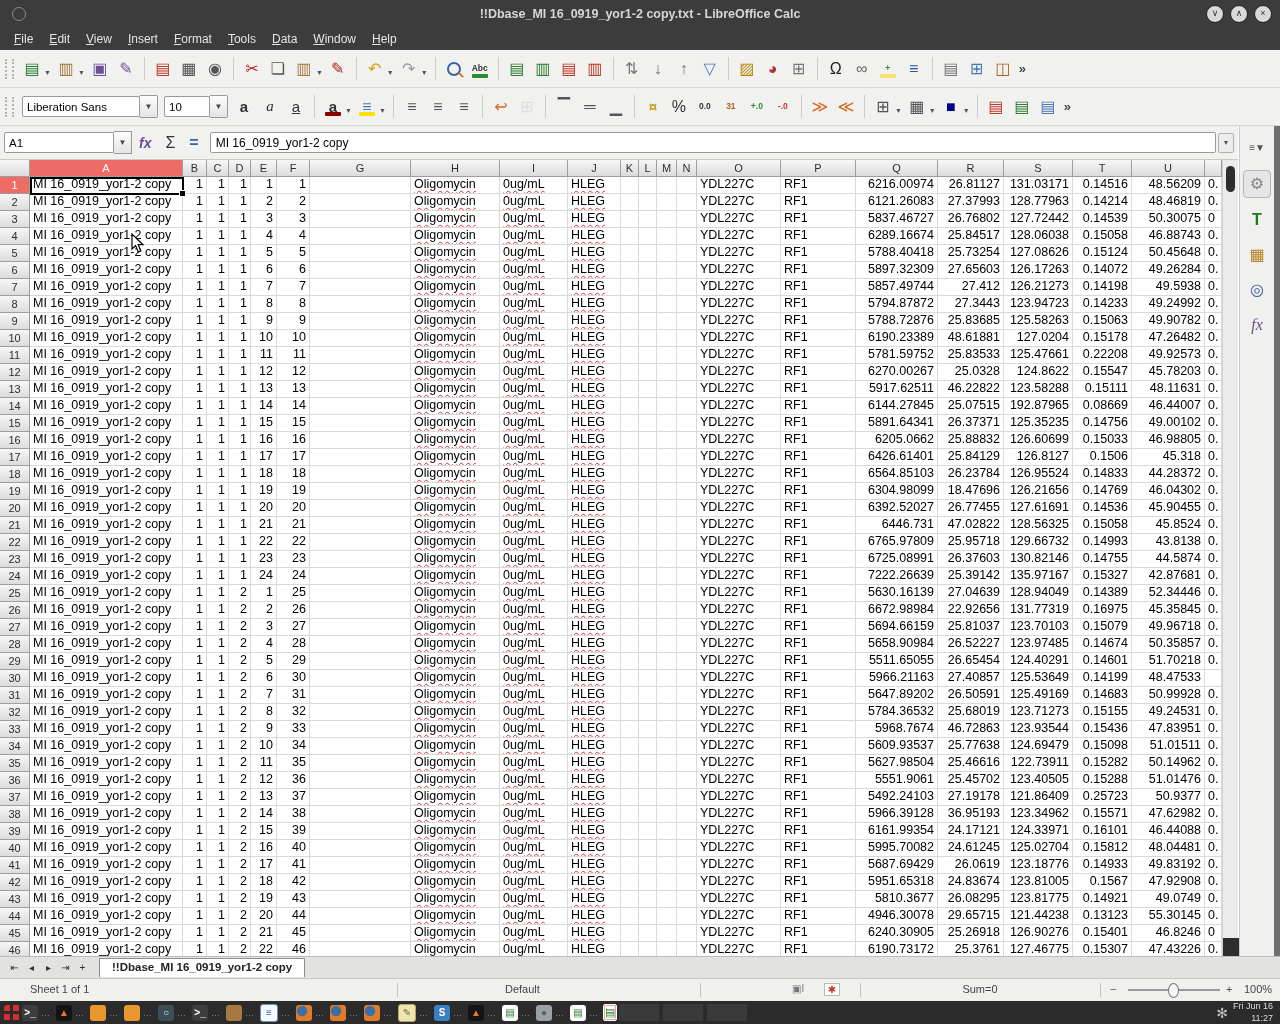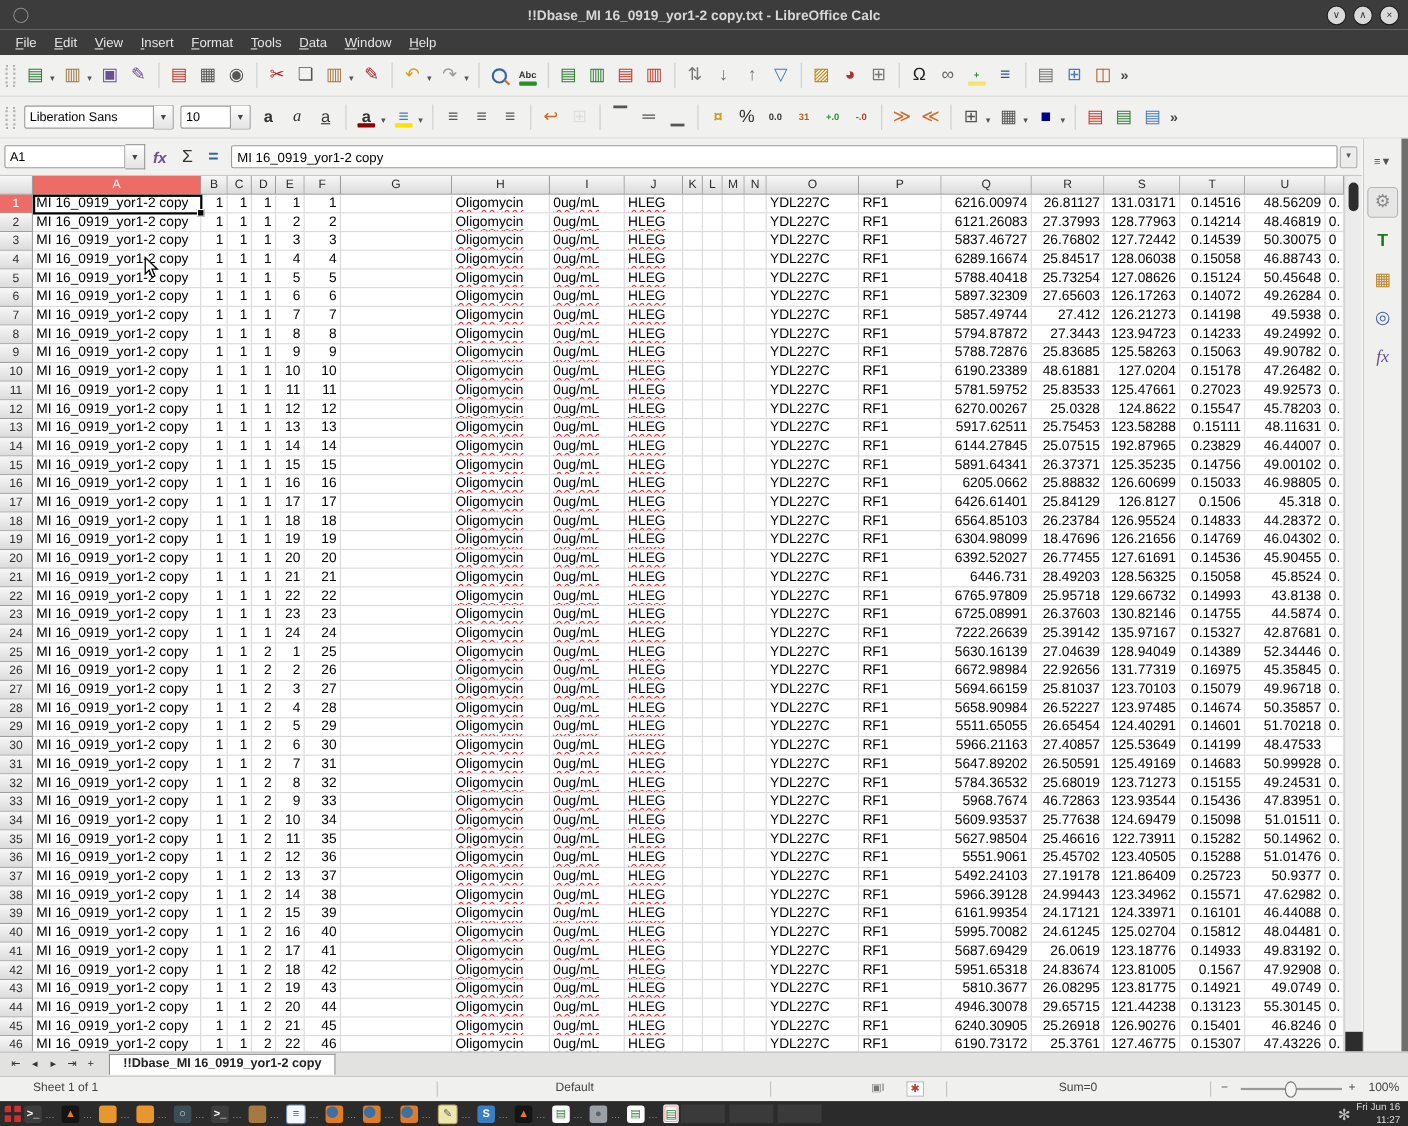--- a/index.html
+++ b/index.html
@@ -799,21 +799,21 @@
       <span class="cell t sp" style="width:53px">HLEG</span>
       <span class="cell t" style="width:18px"></span>
       <span class="cell t" style="width:18px"></span>
       <span class="cell t" style="width:20px"></span>
       <span class="cell t" style="width:20px"></span>
       <span class="cell t" style="width:84px">YDL227C</span>
       <span class="cell t" style="width:75px">RF1</span>
       <span class="cell n" style="width:82px">5781.59752</span>
       <span class="cell n" style="width:66px">25.83533</span>
       <span class="cell n" style="width:69px">125.47661</span>
-      <span class="cell n" style="width:59px">0.27023</span>
+      <span class="cell n" style="width:59px">0.22208</span>
       <span class="cell n" style="width:73px">49.92573</span>
       <span class="cell t" style="width:17px">0.</span>
     </div>
     <div class="grow">
       <span class="hc" style="width:30px">12</span>
       <span class="cell t" style="width:153px">MI 16_0919_yor1-2 copy</span>
       <span class="cell n" style="width:24px">1</span>
       <span class="cell n" style="width:22px">1</span>
       <span class="cell n" style="width:22px">1</span>
       <span class="cell n" style="width:26px">12</span>
@@ -847,21 +847,21 @@
       <span class="cell t sp" style="width:89px">Oligomycin</span>
       <span class="cell t sp" style="width:68px">0ug/mL</span>
       <span class="cell t sp" style="width:53px">HLEG</span>
       <span class="cell t" style="width:18px"></span>
       <span class="cell t" style="width:18px"></span>
       <span class="cell t" style="width:20px"></span>
       <span class="cell t" style="width:20px"></span>
       <span class="cell t" style="width:84px">YDL227C</span>
       <span class="cell t" style="width:75px">RF1</span>
       <span class="cell n" style="width:82px">5917.62511</span>
-      <span class="cell n" style="width:66px">25.75453</span>
+      <span class="cell n" style="width:66px">46.22822</span>
       <span class="cell n" style="width:69px">123.58288</span>
       <span class="cell n" style="width:59px">0.15111</span>
       <span class="cell n" style="width:73px">48.11631</span>
       <span class="cell t" style="width:17px">0.</span>
     </div>
     <div class="grow">
       <span class="hc" style="width:30px">14</span>
       <span class="cell t" style="width:153px">MI 16_0919_yor1-2 copy</span>
       <span class="cell n" style="width:24px">1</span>
       <span class="cell n" style="width:22px">1</span>
@@ -874,21 +874,21 @@
       <span class="cell t sp" style="width:53px">HLEG</span>
       <span class="cell t" style="width:18px"></span>
       <span class="cell t" style="width:18px"></span>
       <span class="cell t" style="width:20px"></span>
       <span class="cell t" style="width:20px"></span>
       <span class="cell t" style="width:84px">YDL227C</span>
       <span class="cell t" style="width:75px">RF1</span>
       <span class="cell n" style="width:82px">6144.27845</span>
       <span class="cell n" style="width:66px">25.07515</span>
       <span class="cell n" style="width:69px">192.87965</span>
-      <span class="cell n" style="width:59px">0.23829</span>
+      <span class="cell n" style="width:59px">0.08669</span>
       <span class="cell n" style="width:73px">46.44007</span>
       <span class="cell t" style="width:17px">0.</span>
     </div>
     <div class="grow">
       <span class="hc" style="width:30px">15</span>
       <span class="cell t" style="width:153px">MI 16_0919_yor1-2 copy</span>
       <span class="cell n" style="width:24px">1</span>
       <span class="cell n" style="width:22px">1</span>
       <span class="cell n" style="width:22px">1</span>
       <span class="cell n" style="width:26px">15</span>
@@ -1047,21 +1047,21 @@
       <span class="cell t sp" style="width:89px">Oligomycin</span>
       <span class="cell t sp" style="width:68px">0ug/mL</span>
       <span class="cell t sp" style="width:53px">HLEG</span>
       <span class="cell t" style="width:18px"></span>
       <span class="cell t" style="width:18px"></span>
       <span class="cell t" style="width:20px"></span>
       <span class="cell t" style="width:20px"></span>
       <span class="cell t" style="width:84px">YDL227C</span>
       <span class="cell t" style="width:75px">RF1</span>
       <span class="cell n" style="width:82px">6446.731</span>
-      <span class="cell n" style="width:66px">28.49203</span>
+      <span class="cell n" style="width:66px">47.02822</span>
       <span class="cell n" style="width:69px">128.56325</span>
       <span class="cell n" style="width:59px">0.15058</span>
       <span class="cell n" style="width:73px">45.8524</span>
       <span class="cell t" style="width:17px">0.</span>
     </div>
     <div class="grow">
       <span class="hc" style="width:30px">22</span>
       <span class="cell t" style="width:153px">MI 16_0919_yor1-2 copy</span>
       <span class="cell n" style="width:24px">1</span>
       <span class="cell n" style="width:22px">1</span>
@@ -1472,21 +1472,21 @@
       <span class="cell t sp" style="width:89px">Oligomycin</span>
       <span class="cell t sp" style="width:68px">0ug/mL</span>
       <span class="cell t sp" style="width:53px">HLEG</span>
       <span class="cell t" style="width:18px"></span>
       <span class="cell t" style="width:18px"></span>
       <span class="cell t" style="width:20px"></span>
       <span class="cell t" style="width:20px"></span>
       <span class="cell t" style="width:84px">YDL227C</span>
       <span class="cell t" style="width:75px">RF1</span>
       <span class="cell n" style="width:82px">5966.39128</span>
-      <span class="cell n" style="width:66px">24.99443</span>
+      <span class="cell n" style="width:66px">36.95193</span>
       <span class="cell n" style="width:69px">123.34962</span>
       <span class="cell n" style="width:59px">0.15571</span>
       <span class="cell n" style="width:73px">47.62982</span>
       <span class="cell t" style="width:17px">0.</span>
     </div>
     <div class="grow">
       <span class="hc" style="width:30px">39</span>
       <span class="cell t" style="width:153px">MI 16_0919_yor1-2 copy</span>
       <span class="cell n" style="width:24px">1</span>
       <span class="cell n" style="width:22px">1</span>

